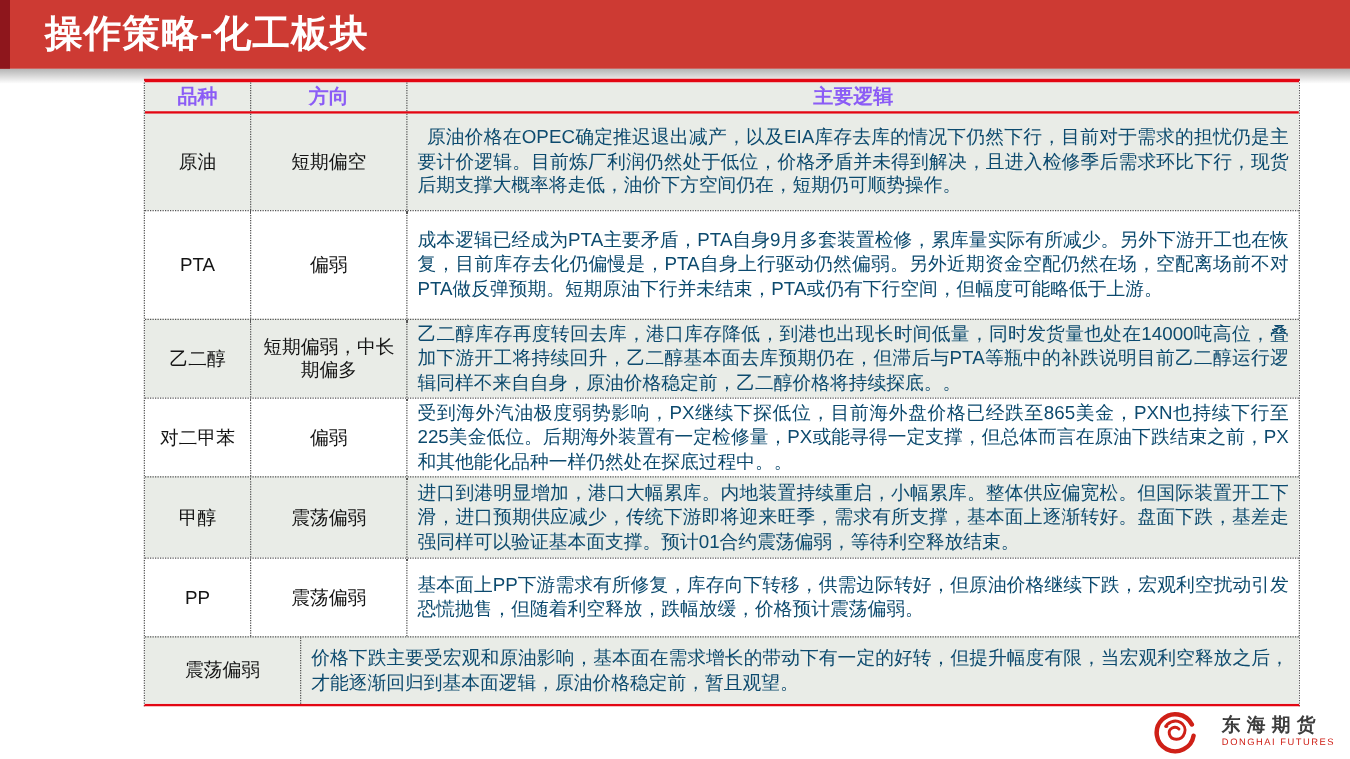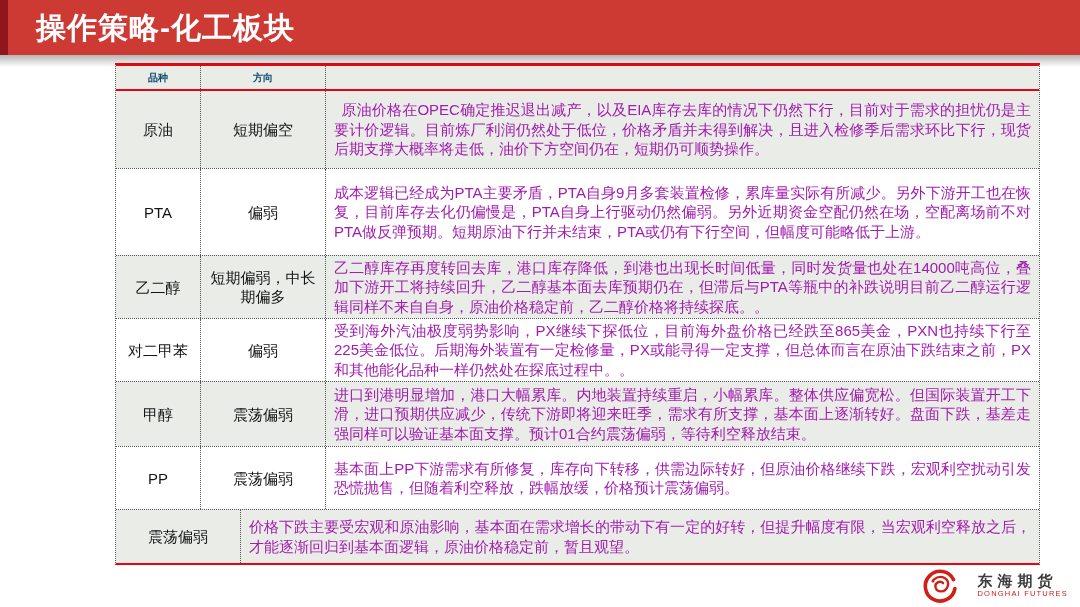--- a/index.html
+++ b/index.html
@@ -61,29 +61,29 @@
   }
   .c1{width:85px;}
   .c2{width:125px;padding:0 6px;}
   .c3{
     box-sizing:border-box;
     flex:1;
     display:flex;align-items:center;
     padding:3px 8px;
   }
   .hcell{
-    color:#0c4a6e;font-weight:bold;font-size:10px;
+    color:#8b5cf6;font-weight:bold;font-size:16px;
     justify-content:center;
     font-family:Liberation Serif, serif;
   }
   .thead .c3{justify-content:center;align-items:center;padding:0;}
   .cell-text{font-size:15px;color:#141414;line-height:19px;}
   .logic-text{
     width:100%;
-    font-size:15px;color:#a21caf;line-height:19.5px;
+    font-size:15px;color:#0c4a6e;line-height:19.5px;
     text-align:justify;
   }
   .r0 .logic-text{text-indent:0.5em;}
   
   .logo{
     position:absolute;right:12px;top:567px;
     display:flex;align-items:center;gap:19px;
   }
   .emblem{width:36px;height:36px;display:block;}
   .logo-cn{
@@ -104,20 +104,21 @@
     <div class="topbar-accent"></div>
     <h1 class="page-title">操作策略-化工板块</h1>
   </header>
   <div class="bar-shadow"></div>
 
   <div class="strategy-table">
 
     <div class="trow thead alt" style="height:25px">
       <div class="c1 hcell">品种</div>
       <div class="c2 hcell">方向</div>
+      <div class="c3 hcell">主要逻辑</div>
     </div>
 
     <div class="trow alt r0" style="height:77px">
       <div class="c1">
           <span class="cell-text">原油</span>
         </div>
       <div class="c2">
           <span class="cell-text">短期偏空</span>
         </div>
       <div class="c3">

